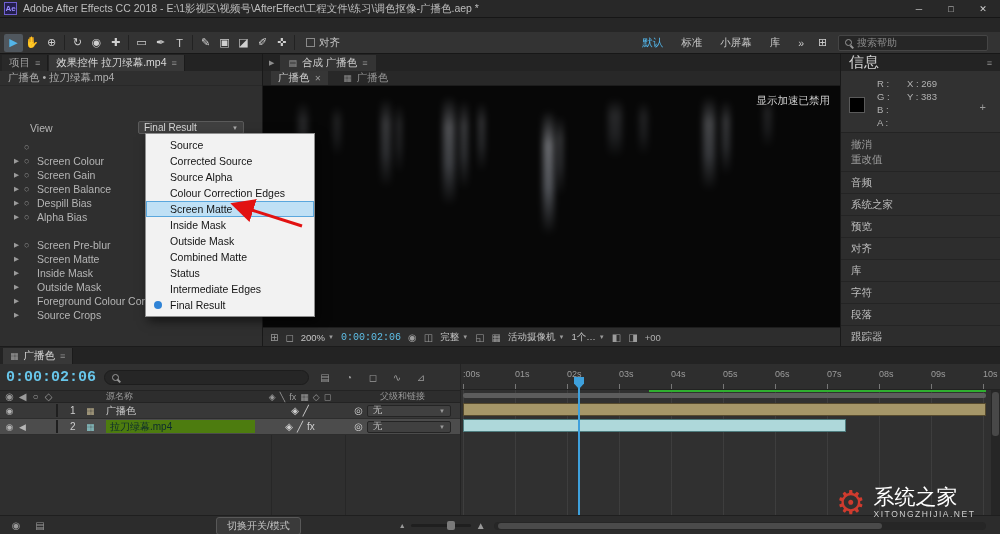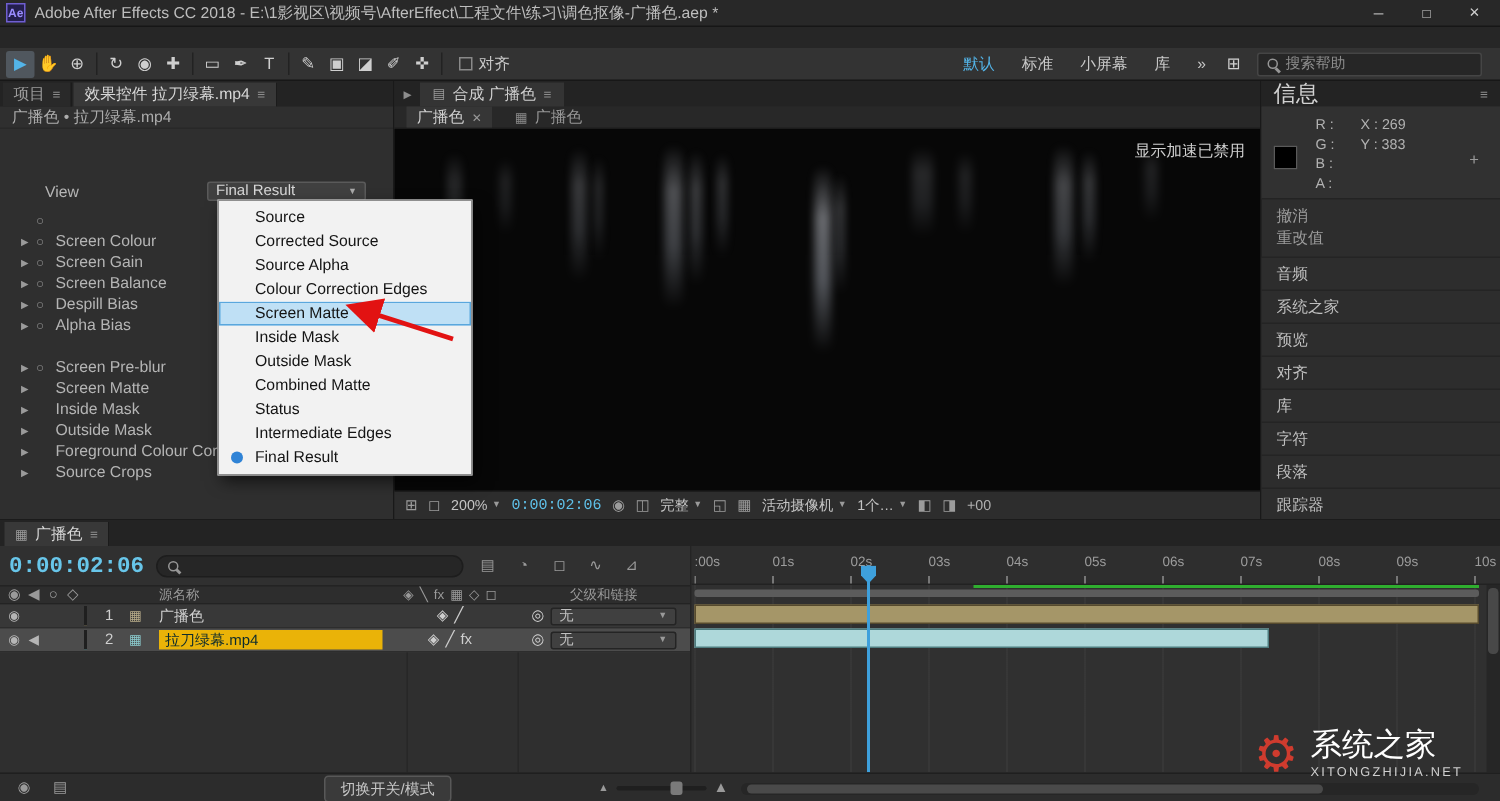--- a/index.html
+++ b/index.html
@@ -112,21 +112,21 @@
   .cAV{width:54px;display:flex;gap:2px;padding-left:4px}
   .cChip{width:16px}.cNum{width:16px}.cIco{width:16px}
   .cName{width:153px;padding-left:4px}
   .cSw{width:90px;display:flex;gap:4px;justify-content:center}
   .cPar{flex:1;text-align:center}
   .lrow{position:absolute;left:0;width:460px;height:16px;background:#383838;border-bottom:1px solid #2d2d2d;display:flex;align-items:center;font-size:10px;color:#cfcfcf}
   .lrow.sel{background:#4c4c4c}
   .lrow .cAV .tg{width:12px;text-align:center;font-size:9px;color:#b5b5b5}
   .chip{width:10px;height:10px;border:1px solid #1f1f1f;margin-left:2px}
   .namecell{width:153px;padding-left:4px;display:flex;align-items:center}
-  .namecell.cy{background:#eab308;color:#0d2b2d;height:13px;margin-left:4px;padding:0 4px;width:149px}
+  .namecell.cy{background:#4d7c0f;color:#0d2b2d;height:13px;margin-left:4px;padding:0 4px;width:149px}
   .pdrop{width:84px;height:12px;background:#404040;border:1px solid #242424;border-radius:2px;display:flex;align-items:center;justify-content:space-between;padding:0 5px;font-size:9.5px;color:#c0c0c0}
   .pdrop .arr{font-size:6px;color:#9a9a9a}
   .tl-empty{position:absolute;left:0;top:88px;width:460px;height:80px;background:#2f2f2f}
   .tl-empty .v1{position:absolute;left:271px;top:0;width:1px;height:80px;background:#272727}
   .tl-empty .v2{position:absolute;left:345px;top:0;width:1px;height:80px;background:#272727}
   .tl-bottom{position:absolute;left:0;top:168px;width:1000px;height:20px;background:#2c2c2c;border-top:1px solid #1f1f1f;display:flex;align-items:center;padding:0 8px;gap:8px}
   .togglebtn{margin-left:160px;padding:1px 10px;background:#3a3a3a;border:1px solid #585858;border-radius:3px;font-size:10px;color:#c5c5c5}
   .zoomctl{margin-left:90px;display:flex;align-items:center;gap:5px;color:#9a9a9a}
   .ztrack{width:60px;height:3px;background:#1f1f1f;border-radius:2px;position:relative}
   .ztrack .zthumb{position:absolute;left:36px;top:-3px;width:8px;height:9px;background:#7a7a7a;border-radius:2px}

